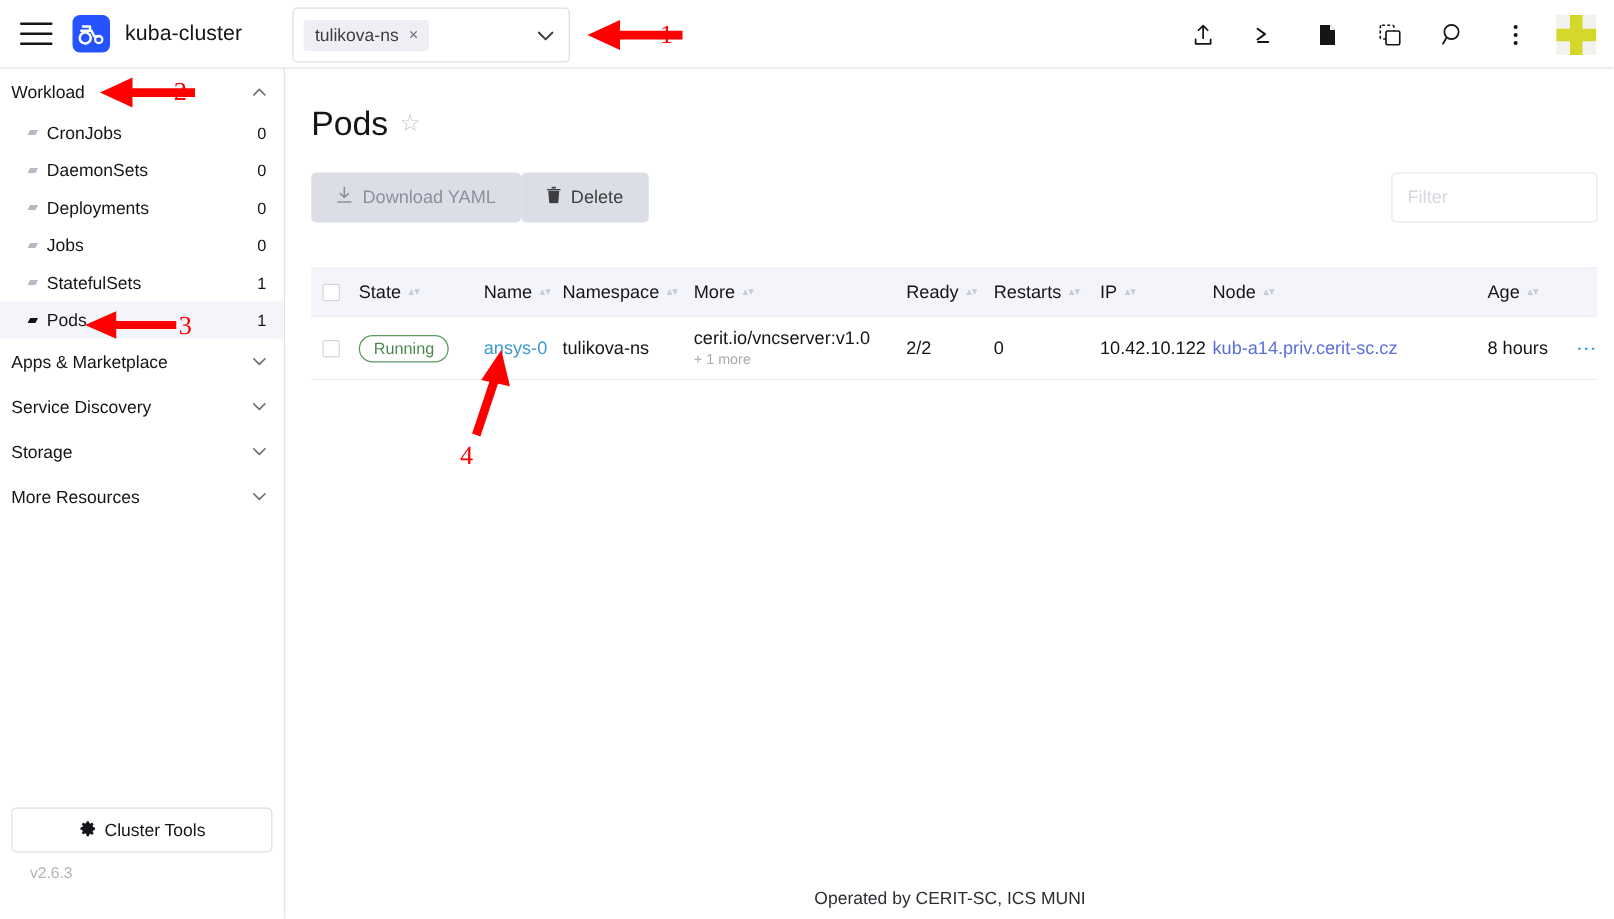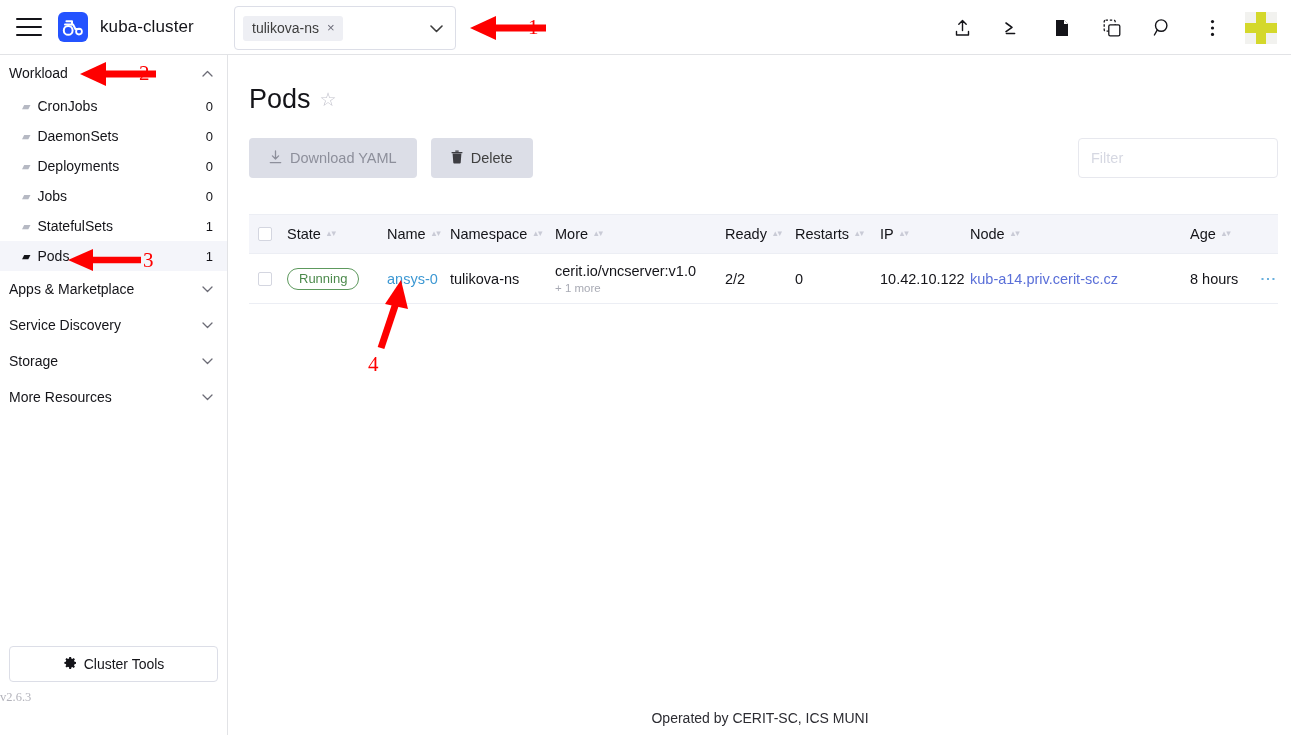--- a/index.html
+++ b/index.html
@@ -108,56 +108,56 @@
 
   .cluster-tools {
     position: absolute; left: 9px; bottom: 53px;
     width: 209px; height: 36px;
     border: 1px solid #dcdee7; border-radius: 4px;
     background: #fff;
     display: flex; align-items: center; justify-content: center;
     gap: 7px; font-size: 14px; color: #141419; cursor: pointer;
   }
   .version {
-    position: absolute; left: 0; bottom: 30px;
-    font-size: 12.5px; color: #b3b3bb; font-family: Liberation Serif, serif;
+    position: absolute; left: 24px; bottom: 30px;
+    font-size: 12.5px; color: #b3b3bb;
   }
 
   
   .main {
     position: absolute; left: 229px; top: 56px;
     width: 1062px; height: 645px;
     background: #fff;
     padding: 30px 13px 0 20px;
   }
   .page-title {
     display: flex; align-items: center; gap: 9px;
     font-size: 27px; color: #141419; font-weight: normal;
     margin: 0 0 0 0; line-height: 1;
   }
   .star { color: #c2c2cc; font-size: 19px; cursor: pointer; }
 
   .toolbar {
     margin-top: 25px;
-    display: flex; align-items: center; gap: 14px;
+    display: flex; align-items: center; 
     position: relative; height: 40px;
   }
   .btn {
     height: 40px; border-radius: 4px; border: none;
     background: #dcdee7;
     display: inline-flex; align-items: center; gap: 8px;
     padding: 0 20px; font-size: 14.5px;
     font-family: "Liberation Sans", sans-serif;
     cursor: pointer;
   }
   .btn.disabled { color: #8d8f9b; }
   .btn.enabled { color: #404040; }
   .filter-box {
     position: absolute; right: 0; top: 0;
-    width: 200px; height: 40px;
+    width: 165px; height: 40px;
     border: 1px solid #e7e8ee; border-radius: 4px;
     background: #fff;
     padding: 0 12px;
     font-size: 14.5px; color: #141419;
     font-family: "Liberation Sans", sans-serif;
     outline: none;
   }
   .filter-box::placeholder { color: #d6d8e2; }
 
   

